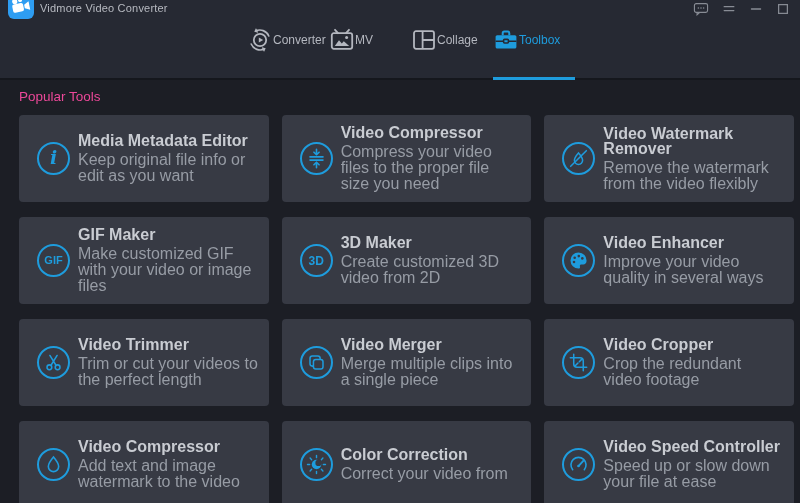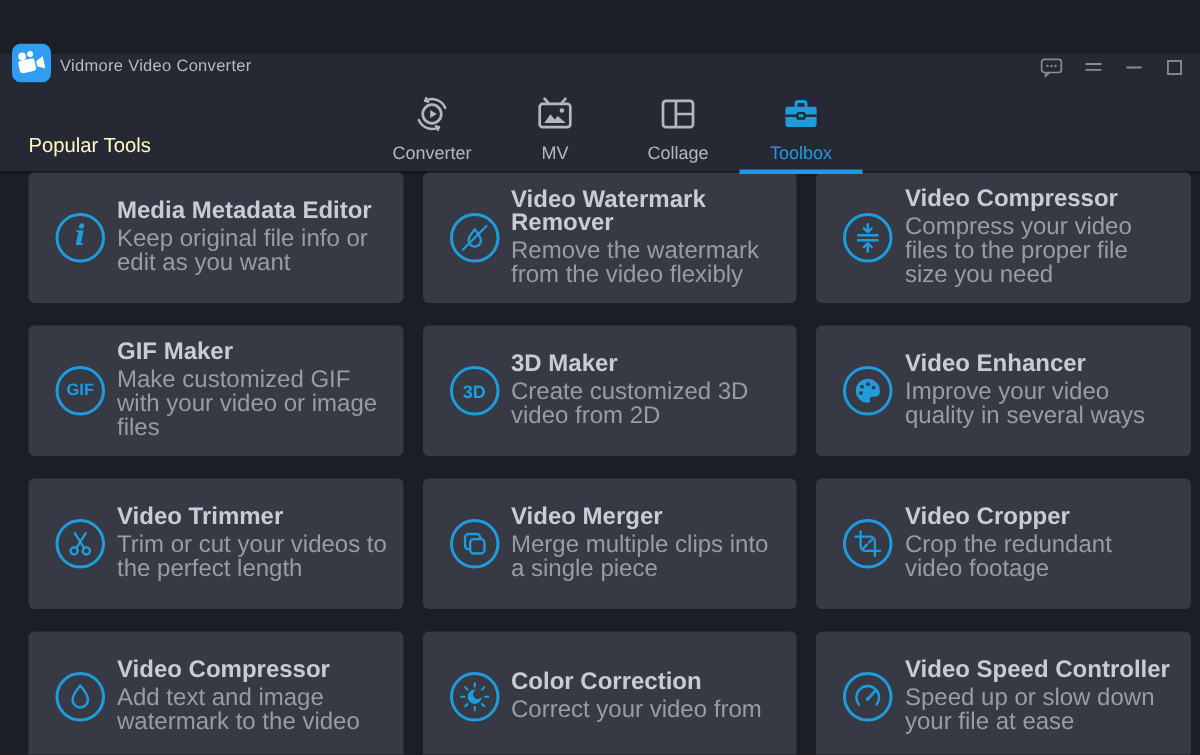--- a/index.html
+++ b/index.html
@@ -8,21 +8,20 @@
     font-family:"Liberation Sans","DejaVu Sans",sans-serif;
     background:var(--content,#1c1e25);
     position:relative;
   }
   .app { position:absolute; inset:0; }
 
   
   header {
     position:absolute; top:0; left:0; right:0; height:80px;
     background:var(--header,#262933);
-    margin-top:36px;
   }
   .header-divider {
     position:absolute; left:0; right:0; top:78px; height:2px;
     background:#15171d;
   }
   .logo {
     position:absolute; left:8px; top:-7px; width:26px; height:26px;
   }
   .win-title {
     position:absolute; left:40px; top:2px;
@@ -34,36 +33,36 @@
   }
   .win-controls .ctl { display:inline-flex; cursor:pointer; }
 
   
   .tabs {
     position:absolute; left:247px; top:14px; height:66px;
     display:flex;
   }
   .tab {
     position:relative; width:82px; height:100%;
-    display:flex; flex-direction:column; align-items:center;
+    display:flex; flex-direction:row; 
     padding-top:13px; color:#b4b7bf; cursor:pointer;
   }
   .tab-icon { width:26px; height:26px; display:flex; align-items:center; justify-content:center; }
   .tab-label { margin-top:6px; font-size:12px; }
   .tab.active { color:var(--accent,#1e9cdd); }
   .tab.active::after {
     content:""; position:absolute; left:0; right:0; bottom:0; height:3px;
     background:var(--accent,#1e9cdd); z-index:2;
   }
 
   
   main { position:absolute; top:80px; left:0; right:0; bottom:0; }
   .section-title {
     margin:9px 0 0 19px; font-size:13.5px; font-weight:normal;
-    color:#fef9c3; line-height:16px;
+    color:#ec4899; line-height:16px;
   }
   .grid {
     margin:10px 6px 0 19px;
     display:grid; grid-template-columns:repeat(3,1fr);
     column-gap:13px; row-gap:15px;
   }
   .card {
     height:87px; background:var(--card,#373a44); border-radius:4px;
     display:flex; align-items:center; cursor:pointer;
   }
@@ -181,42 +180,42 @@
             <span style="font-family:'DejaVu Serif',serif;font-style:italic;font-weight:bold;font-size:19px;line-height:1;margin-top:-2px">i</span>
           </span>
     <div class="card-text">
       <div class="card-title">Media Metadata Editor</div>
       <div class="card-desc">Keep original file info or edit as you want</div>
     </div>
   </div>
 
   <div class="card">
     <span class="circle">
-            <svg viewBox="0 0 22 22" width="21" height="21" fill="none" stroke="currentColor" stroke-width="1.6">
-              <path d="M11 5.2 C11 5.2 6.7 10 6.7 12.9 a4.3 4.3 0 0 0 8.6 0 C15.3 10 11 5.2 11 5.2 Z"></path>
-              <path d="M2.8 19.2 L19.2 2.8" stroke-linecap="round"></path>
-            </svg>
-          </span>
-    <div class="card-text">
-      <div class="card-title">Video Watermark Remover</div>
-      <div class="card-desc">Remove the watermark from the video flexibly</div>
-    </div>
-  </div>
-
-  <div class="card">
-    <span class="circle">
             <svg viewBox="0 0 22 22" width="21" height="21" fill="none" stroke="currentColor" stroke-width="1.7" stroke-linecap="round" stroke-linejoin="round">
               <path d="M4.2 9.3 H17.8 M4.2 12.7 H17.8"></path>
               <path d="M11 1.3 V7 M8.3 4.4 L11 7.1 L13.7 4.4"></path>
               <path d="M11 20.7 V15 M8.3 17.6 L11 14.9 L13.7 17.6"></path>
             </svg>
           </span>
     <div class="card-text">
       <div class="card-title">Video Compressor</div>
       <div class="card-desc">Compress your video files to the proper file size you need</div>
+    </div>
+  </div>
+
+  <div class="card">
+    <span class="circle">
+            <svg viewBox="0 0 22 22" width="21" height="21" fill="none" stroke="currentColor" stroke-width="1.6">
+              <path d="M11 5.2 C11 5.2 6.7 10 6.7 12.9 a4.3 4.3 0 0 0 8.6 0 C15.3 10 11 5.2 11 5.2 Z"></path>
+              <path d="M2.8 19.2 L19.2 2.8" stroke-linecap="round"></path>
+            </svg>
+          </span>
+    <div class="card-text">
+      <div class="card-title">Video Watermark Remover</div>
+      <div class="card-desc">Remove the watermark from the video flexibly</div>
     </div>
   </div>
 
   <div class="card">
     <span class="circle">
             <span style="font-weight:bold;font-size:11px;line-height:1">GIF</span>
           </span>
     <div class="card-text">
       <div class="card-title">GIF Maker</div>
       <div class="card-desc">Make customized GIF with your video or image files</div>

